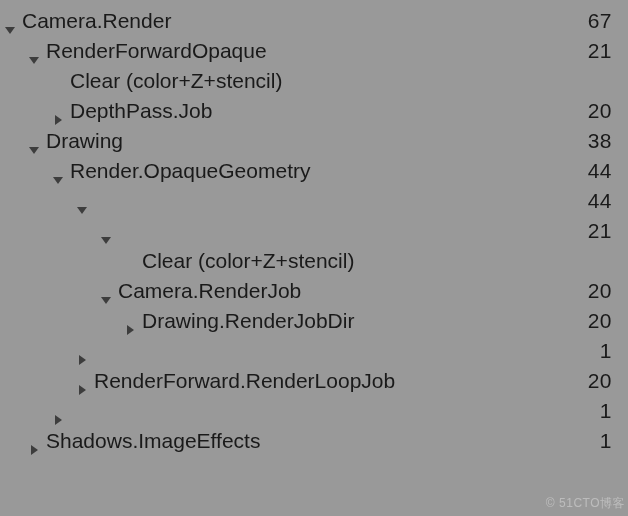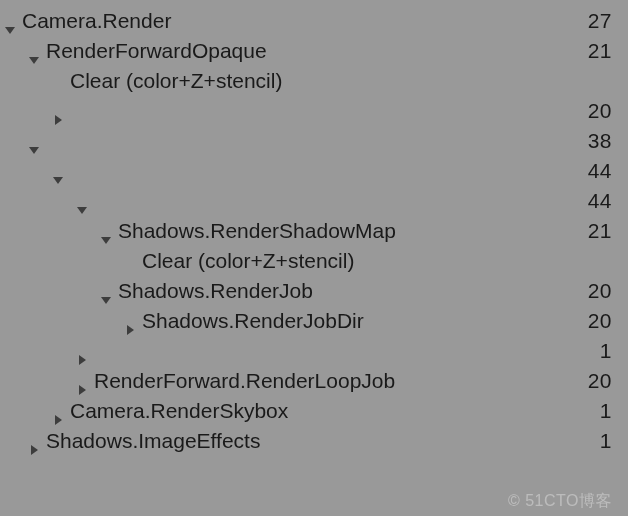--- a/index.html
+++ b/index.html
@@ -41,42 +41,42 @@
   }
   .spacer { flex: 1 1 auto; }
   .value {
     flex: 0 0 auto;
     text-align: right;
     padding-right: 6px;
     letter-spacing: 0.5px;
   }
   .watermark {
     position: absolute;
-    right: 16px;
+    right: 3px;
     bottom: 4px;
-    font-size: 16px;
+    font-size: 12px;
     color: rgba(255,255,255,0.35);
     letter-spacing: 0.5px;
     pointer-events: none;
   }
 </style>
 </head>
 <body>
 
 <div class="tree" id="tree">
     <div class="row">
       <span class="indent" style="width: 0px;"></span>
       <span class="arrow">
         <svg width="12" height="12" viewBox="0 0 12 12">
           <polygon points="1,3 11,3 6,10" fill="#3d3d3d"></polygon>
         </svg>
       </span>
       <span class="label">Camera.Render</span>
       <span class="spacer"></span>
-      <span class="value">27</span>
+      <span class="value">67</span>
     </div>
     <div class="row">
       <span class="indent" style="width: 24px;"></span>
       <span class="arrow">
         <svg width="12" height="12" viewBox="0 0 12 12">
           <polygon points="1,3 11,3 6,10" fill="#3d3d3d"></polygon>
         </svg>
       </span>
       <span class="label">RenderForwardOpaque</span>
       <span class="spacer"></span>
@@ -91,92 +91,94 @@
       <span class="spacer"></span>
       <span class="value"></span>
     </div>
     <div class="row">
       <span class="indent" style="width: 48px;"></span>
       <span class="arrow">
         <svg width="12" height="12" viewBox="0 0 12 12">
           <polygon points="3,1 10,6 3,11" fill="#3d3d3d"></polygon>
         </svg>
       </span>
+      <span class="label">DepthPass.Job</span>
       <span class="spacer"></span>
       <span class="value">20</span>
     </div>
     <div class="row">
       <span class="indent" style="width: 24px;"></span>
       <span class="arrow">
         <svg width="12" height="12" viewBox="0 0 12 12">
           <polygon points="1,3 11,3 6,10" fill="#3d3d3d"></polygon>
         </svg>
       </span>
+      <span class="label">Drawing</span>
       <span class="spacer"></span>
       <span class="value">38</span>
     </div>
     <div class="row">
       <span class="indent" style="width: 48px;"></span>
       <span class="arrow">
         <svg width="12" height="12" viewBox="0 0 12 12">
           <polygon points="1,3 11,3 6,10" fill="#3d3d3d"></polygon>
         </svg>
       </span>
+      <span class="label">Render.OpaqueGeometry</span>
       <span class="spacer"></span>
       <span class="value">44</span>
     </div>
     <div class="row">
       <span class="indent" style="width: 72px;"></span>
       <span class="arrow">
         <svg width="12" height="12" viewBox="0 0 12 12">
           <polygon points="1,3 11,3 6,10" fill="#3d3d3d"></polygon>
         </svg>
       </span>
       <span class="spacer"></span>
       <span class="value">44</span>
     </div>
     <div class="row">
       <span class="indent" style="width: 96px;"></span>
       <span class="arrow">
         <svg width="12" height="12" viewBox="0 0 12 12">
           <polygon points="1,3 11,3 6,10" fill="#3d3d3d"></polygon>
         </svg>
       </span>
-      <span class="label">Shadows.RenderShadowMap</span>
       <span class="spacer"></span>
       <span class="value">21</span>
     </div>
     <div class="row">
       <span class="indent" style="width: 120px;"></span>
       <span class="arrow">
         <span class="blank"></span>
       </span>
       <span class="label">Clear (color+Z+stencil)</span>
       <span class="spacer"></span>
       <span class="value"></span>
     </div>
     <div class="row">
       <span class="indent" style="width: 96px;"></span>
       <span class="arrow">
         <svg width="12" height="12" viewBox="0 0 12 12">
           <polygon points="1,3 11,3 6,10" fill="#3d3d3d"></polygon>
         </svg>
       </span>
-      <span class="label">Shadows.RenderJob</span>
+      <span class="label">Camera.RenderJob</span>
       <span class="spacer"></span>
       <span class="value">20</span>
     </div>
     <div class="row">
       <span class="indent" style="width: 120px;"></span>
       <span class="arrow">
         <svg width="12" height="12" viewBox="0 0 12 12">
           <polygon points="3,1 10,6 3,11" fill="#3d3d3d"></polygon>
         </svg>
       </span>
-      <span class="label">Shadows.RenderJobDir</span>
+      <span class="label">Drawing.RenderJobDir</span>
       <span class="spacer"></span>
       <span class="value">20</span>
     </div>
     <div class="row">
       <span class="indent" style="width: 72px;"></span>
       <span class="arrow">
         <svg width="12" height="12" viewBox="0 0 12 12">
           <polygon points="3,1 10,6 3,11" fill="#3d3d3d"></polygon>
         </svg>
       </span>
@@ -194,21 +196,20 @@
       <span class="spacer"></span>
       <span class="value">20</span>
     </div>
     <div class="row">
       <span class="indent" style="width: 48px;"></span>
       <span class="arrow">
         <svg width="12" height="12" viewBox="0 0 12 12">
           <polygon points="3,1 10,6 3,11" fill="#3d3d3d"></polygon>
         </svg>
       </span>
-      <span class="label">Camera.RenderSkybox</span>
       <span class="spacer"></span>
       <span class="value">1</span>
     </div>
     <div class="row">
       <span class="indent" style="width: 24px;"></span>
       <span class="arrow">
         <svg width="12" height="12" viewBox="0 0 12 12">
           <polygon points="3,1 10,6 3,11" fill="#3d3d3d"></polygon>
         </svg>
       </span>

